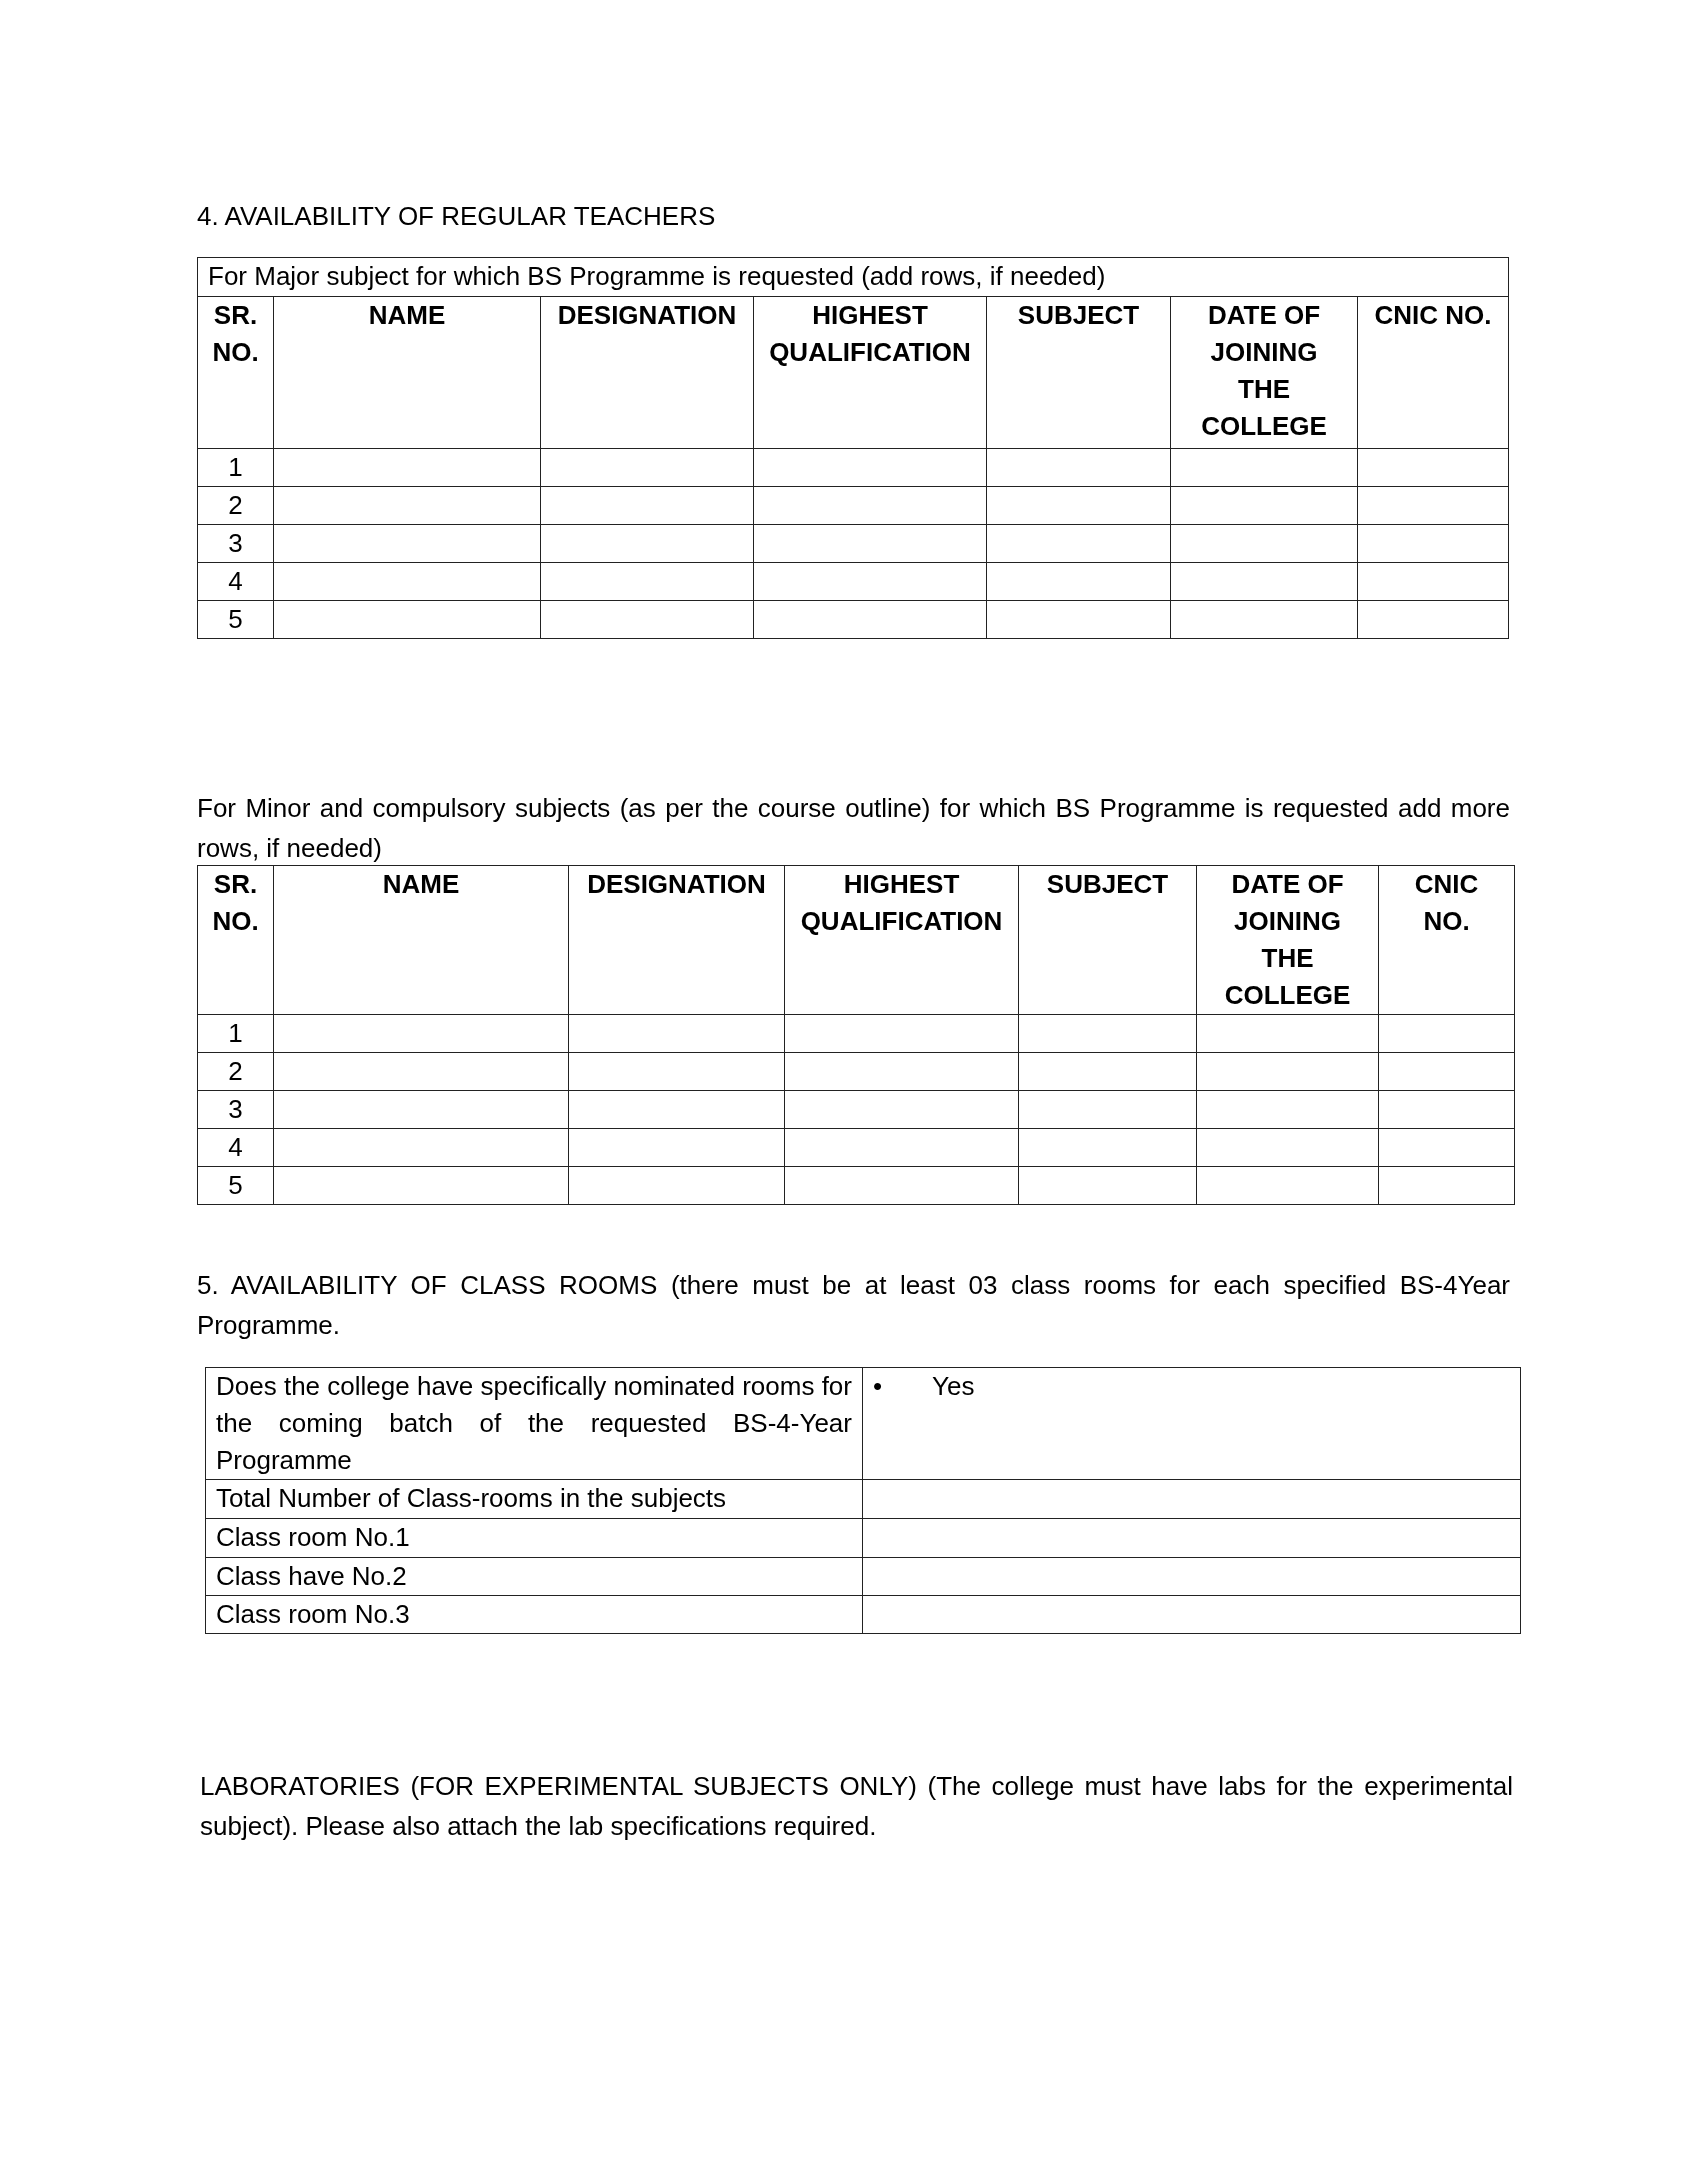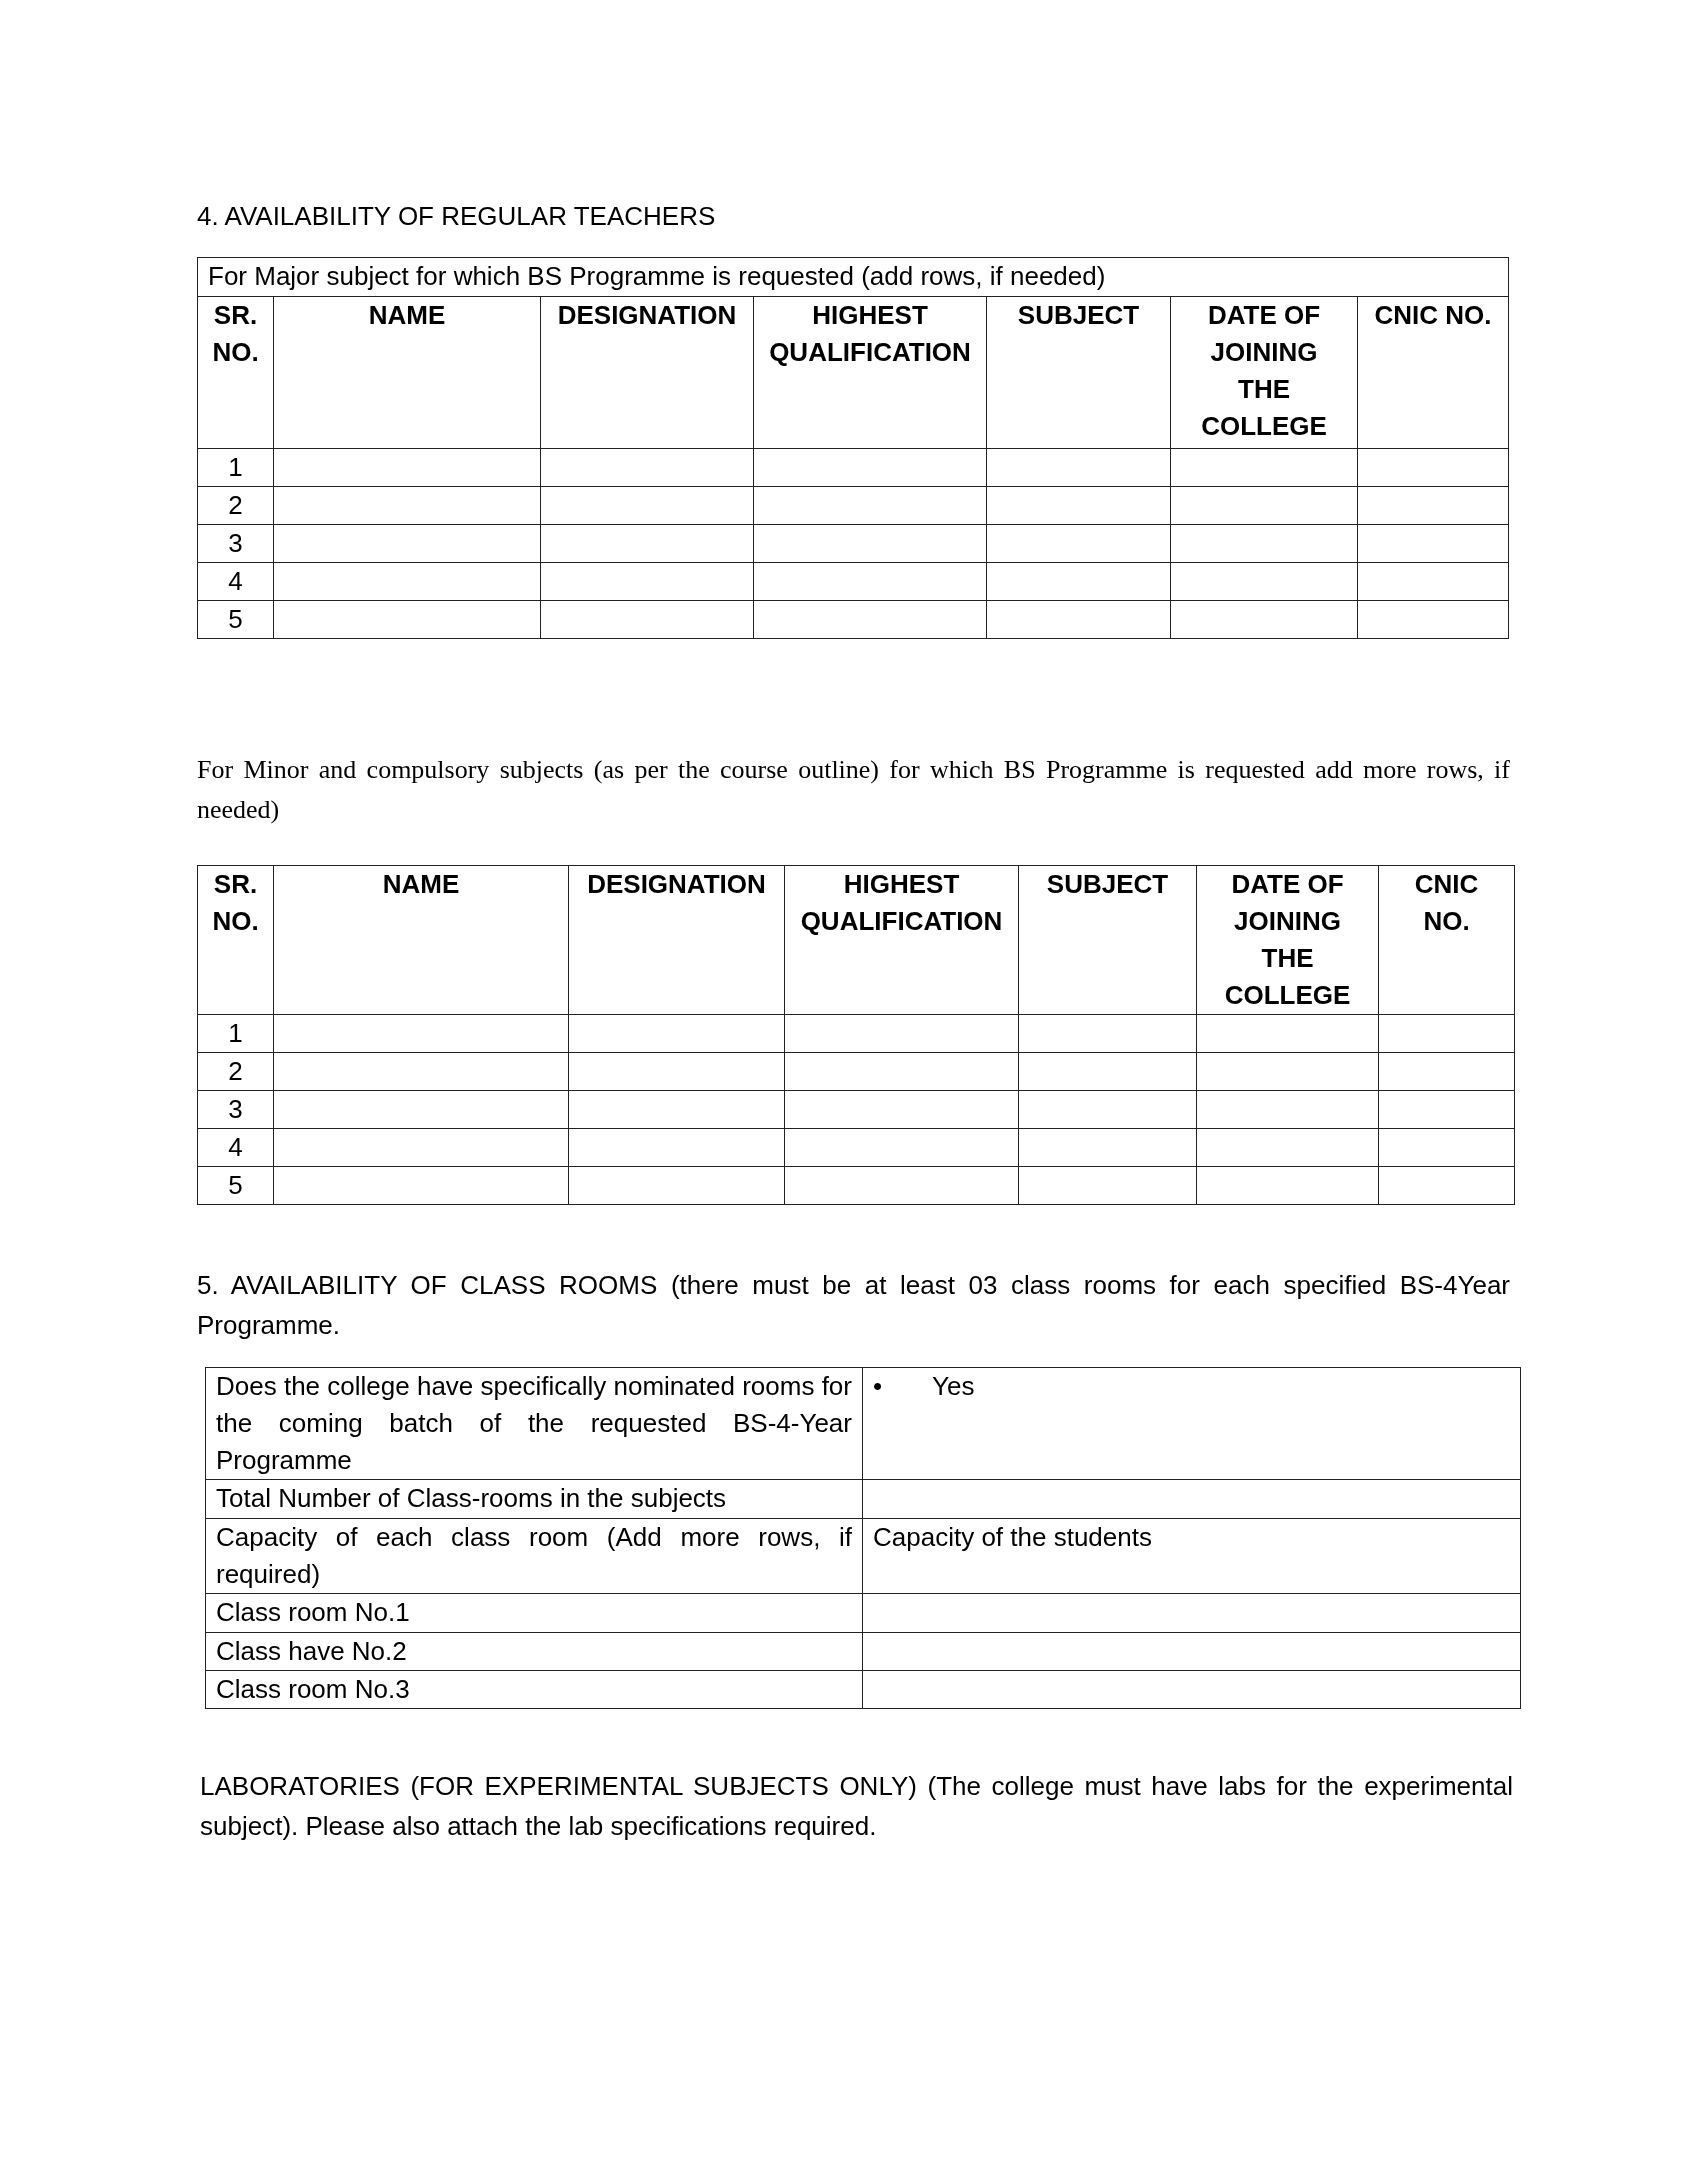--- a/index.html
+++ b/index.html
@@ -105,21 +105,21 @@
         <td></td>
         <td></td>
         <td></td>
         <td></td>
         <td></td>
         <td></td>
       </tr>
     </tbody>
 </table>
 
-<div class="abs just" style="left:197px; top:750px; width:1313px;font-family:Liberation Serif, serif;">For Minor and compulsory subjects (as per the course outline) for which BS Programme is requested add more rows, if needed)</div>
+<div class="abs just" style="left:197px; top:788px; width:1313px;">For Minor and compulsory subjects (as per the course outline) for which BS Programme is requested add more rows, if needed)</div>
 
 <table style="left:197px; top:865px; width:1317px;">
   <colgroup>
     <col style="width:76px">
       <col style="width:295px">
       <col style="width:216px">
     <col style="width:234px">
       <col style="width:178px">
       <col style="width:182px">
       <col style="width:136px">
@@ -213,24 +213,20 @@
     </colgroup>
   <tbody id="rooms-body">
       <tr style="height: 110px;">
         <td class="lbl">Does the college have specifically nominated rooms for the coming batch of the requested BS-4-Year Programme</td>
         <td class="lbl"><span class="bullet">•</span><span>Yes</span></td>
       </tr>
       <tr style="height: 39px;">
         <td class="lbl">Total Number of Class-rooms in the subjects</td>
         <td class="lbl"></td>
       </tr>
-      <tr style="height: 74px;">
-        <td class="lbl">Capacity of each class room (Add more rows, if required)</td>
-        <td class="lbl">Capacity of the students</td>
-      </tr>
       <tr style="height: 39px;">
         <td class="lbl">Class room No.1</td>
         <td class="lbl"></td>
       </tr>
       <tr style="height: 38px;">
         <td class="lbl">Class have No.2</td>
         <td class="lbl"></td>
       </tr>
       <tr style="height: 38px;">
         <td class="lbl">Class room No.3</td>

